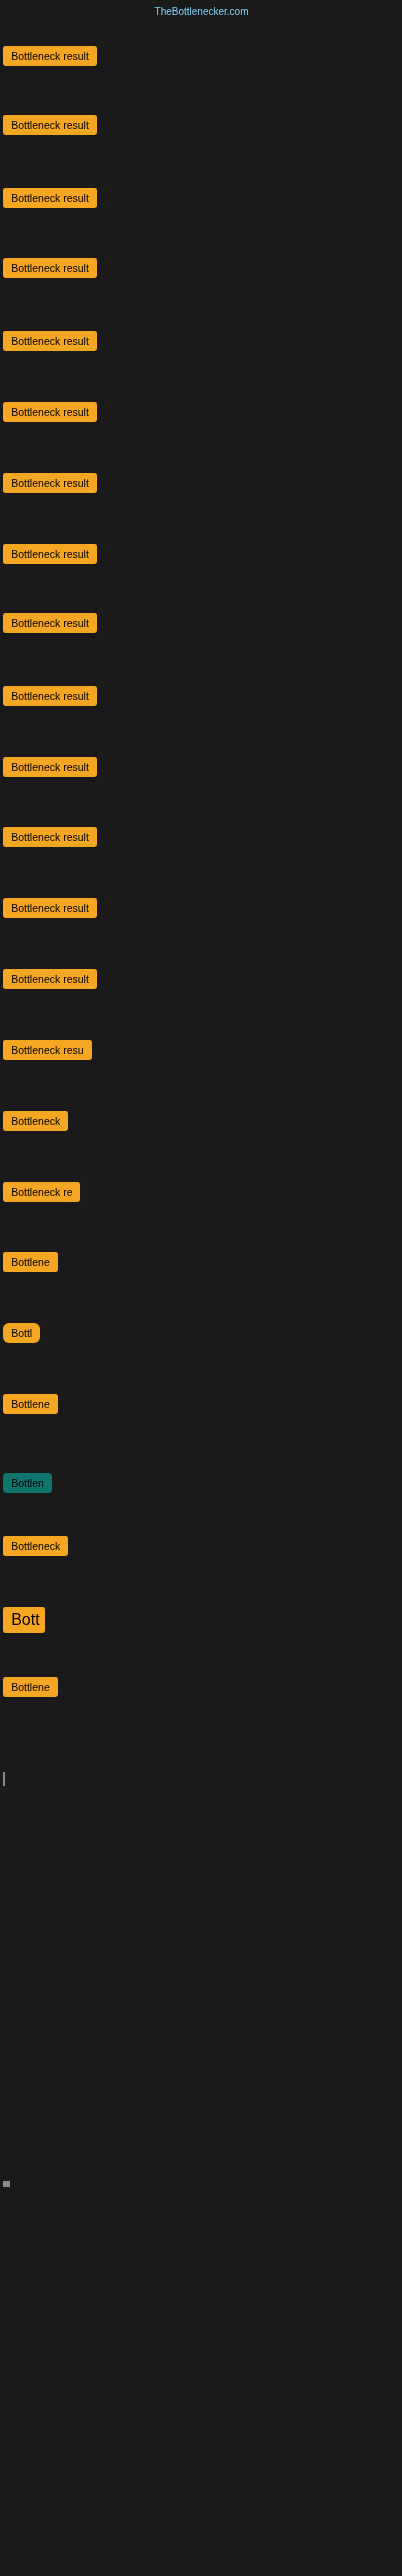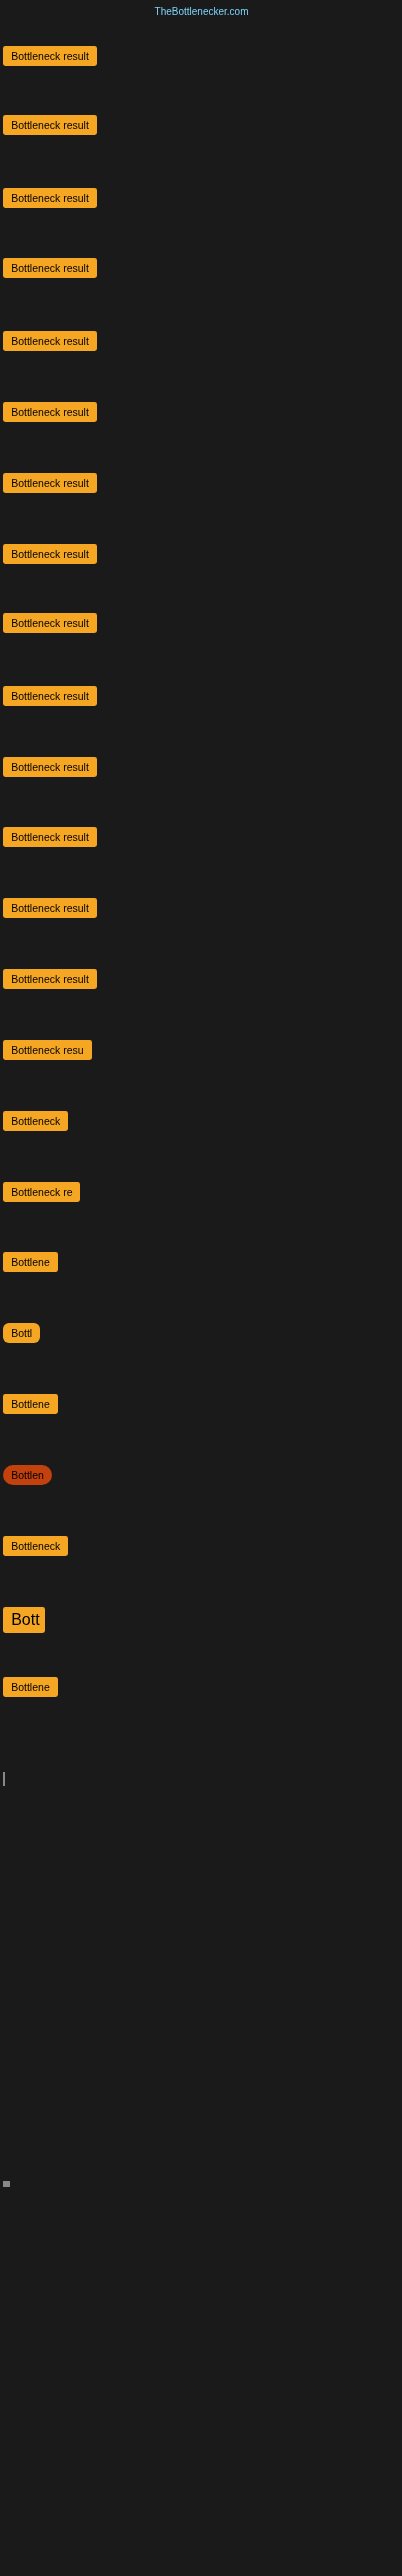--- a/index.html
+++ b/index.html
@@ -48,21 +48,21 @@
       <div style="position: absolute; top: 733px; left: 3.2px;"><span style="display: inline-block; background-color: rgb(245, 166, 35); color: rgb(0, 0, 0); font-size: 10.5px; font-weight: 500; padding: 4px 8px; border-radius: 2.4px; white-space: nowrap; overflow: hidden; max-width: 113px;">Bottleneck result</span></div>
       <div style="position: absolute; top: 803px; left: 3.2px;"><span style="display: inline-block; background-color: rgb(245, 166, 35); color: rgb(0, 0, 0); font-size: 10.5px; font-weight: 500; padding: 4px 8px; border-radius: 2.4px; white-space: nowrap; overflow: hidden; max-width: 113px;">Bottleneck result</span></div>
       <div style="position: absolute; top: 874px; left: 3.2px;"><span style="display: inline-block; background-color: rgb(245, 166, 35); color: rgb(0, 0, 0); font-size: 10.5px; font-weight: 500; padding: 4px 8px; border-radius: 2.4px; white-space: nowrap; overflow: hidden; max-width: 113px;">Bottleneck result</span></div>
       <div style="position: absolute; top: 945px; left: 3.2px;"><span style="display: inline-block; background-color: rgb(245, 166, 35); color: rgb(0, 0, 0); font-size: 10.5px; font-weight: 500; padding: 4px 8px; border-radius: 2.4px; white-space: nowrap; overflow: hidden; max-width: 111px;">Bottleneck result</span></div>
       <div style="position: absolute; top: 1016px; left: 3.2px;"><span style="display: inline-block; background-color: rgb(245, 166, 35); color: rgb(0, 0, 0); font-size: 10.5px; font-weight: 400; padding: 4px 8px; border-radius: 2.4px; white-space: nowrap; overflow: hidden; max-width: 101px;">Bottleneck resu</span></div>
       <div style="position: absolute; top: 1087px; left: 3.2px;"><span style="display: inline-block; background-color: rgb(245, 166, 35); color: rgb(0, 0, 0); font-size: 10.5px; font-weight: 500; padding: 4px 8px; border-radius: 2.4px; white-space: nowrap; overflow: hidden; max-width: 72px;">Bottleneck</span></div>
       <div style="position: absolute; top: 1158px; left: 3.2px;"><span style="display: inline-block; background-color: rgb(245, 166, 35); color: rgb(0, 0, 0); font-size: 10.5px; font-weight: 500; padding: 4px 8px; border-radius: 2.4px; white-space: nowrap; overflow: hidden; max-width: 89px;">Bottleneck re</span></div>
       <div style="position: absolute; top: 1228px; left: 3.2px;"><span style="display: inline-block; background-color: rgb(245, 166, 35); color: rgb(0, 0, 0); font-size: 10.5px; font-weight: 500; padding: 4px 8px; border-radius: 2.4px; white-space: nowrap; overflow: hidden; max-width: 64px;">Bottlene</span></div>
       <div style="position: absolute; top: 1299px; left: 3.2px;"><span style="display: inline-block; background-color: rgb(245, 166, 35); color: rgb(0, 0, 0); font-size: 10.5px; font-weight: 500; padding: 4px 8px; border-radius: 6px; white-space: nowrap; overflow: hidden; max-width: 48px;">Bottl</span></div>
       <div style="position: absolute; top: 1370px; left: 3.2px;"><span style="display: inline-block; background-color: rgb(245, 166, 35); color: rgb(0, 0, 0); font-size: 10.5px; font-weight: 500; padding: 4px 8px; border-radius: 2.4px; white-space: nowrap; overflow: hidden; max-width: 64px;">Bottlene</span></div>
-      <div style="position: absolute; top: 1441px; left: 3.2px;"><span style="display: inline-block; background-color: #c2410c; color: rgb(0, 0, 0); font-size: 10.5px; font-weight: 500; padding: 4px 8px; border-radius: 10px; white-space: nowrap; overflow: hidden; max-width: 60px;">Bottlen</span></div>
+      <div style="position: absolute; top: 1441px; left: 3.2px;"><span style="display: inline-block; background-color: #0f766e; color: rgb(0, 0, 0); font-size: 10.5px; font-weight: 500; padding: 4px 8px; border-radius: 4px; white-space: nowrap; overflow: hidden; max-width: 60px; margin-top: 8px;">Bottlen</span></div>
       <div style="position: absolute; top: 1512px; left: 3.2px;"><span style="display: inline-block; background-color: rgb(245, 166, 35); color: rgb(0, 0, 0); font-size: 10.5px; font-weight: 500; padding: 4px 8px; border-radius: 2.4px; white-space: nowrap; overflow: hidden; max-width: 72px;">Bottleneck</span></div>
       <div style="position: absolute; top: 1583px; left: 3.2px;"><span style="display: inline-block; background-color: rgb(245, 166, 35); color: rgb(0, 0, 0); font-size: 16px; font-weight: 500; padding: 4px 8px; border-radius: 2.4px; white-space: nowrap; overflow: hidden; max-width: 42px;">Bott</span></div>
       <div style="position: absolute; top: 1653px; left: 3.2px;"><span style="display: inline-block; background-color: rgb(245, 166, 35); color: rgb(0, 0, 0); font-size: 10.5px; font-weight: 500; padding: 4px 8px; border-radius: 2.4px; white-space: nowrap; overflow: hidden; max-width: 64px;">Bottlene</span></div>
       <div style="position: absolute; top: 1748px; left: 3.2px; width: 1.6px; height: 14.5px; background-color: rgb(136, 136, 136);"></div>
       <div style="position: absolute; top: 2157px; left: 3.2px; width: 6.4px; height: 6.4px; background-color: rgb(136, 136, 136);"></div>
     </div>
 
 </div>
 
 

